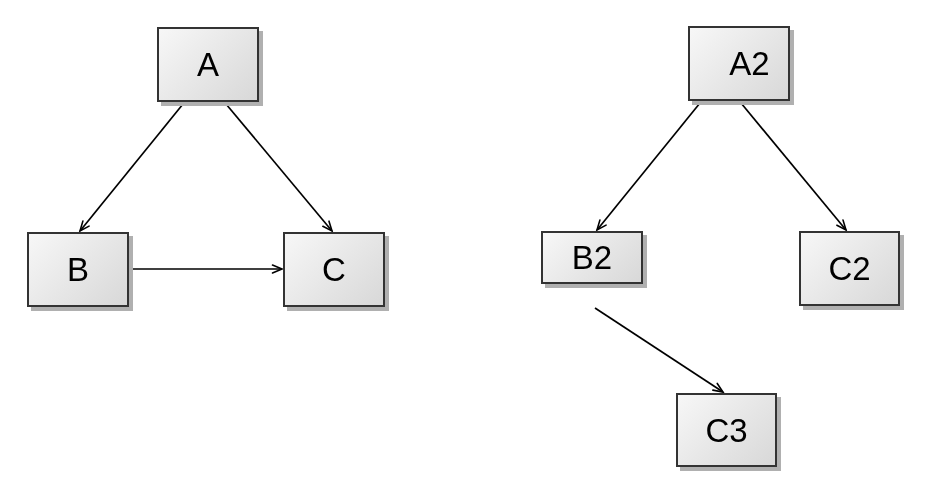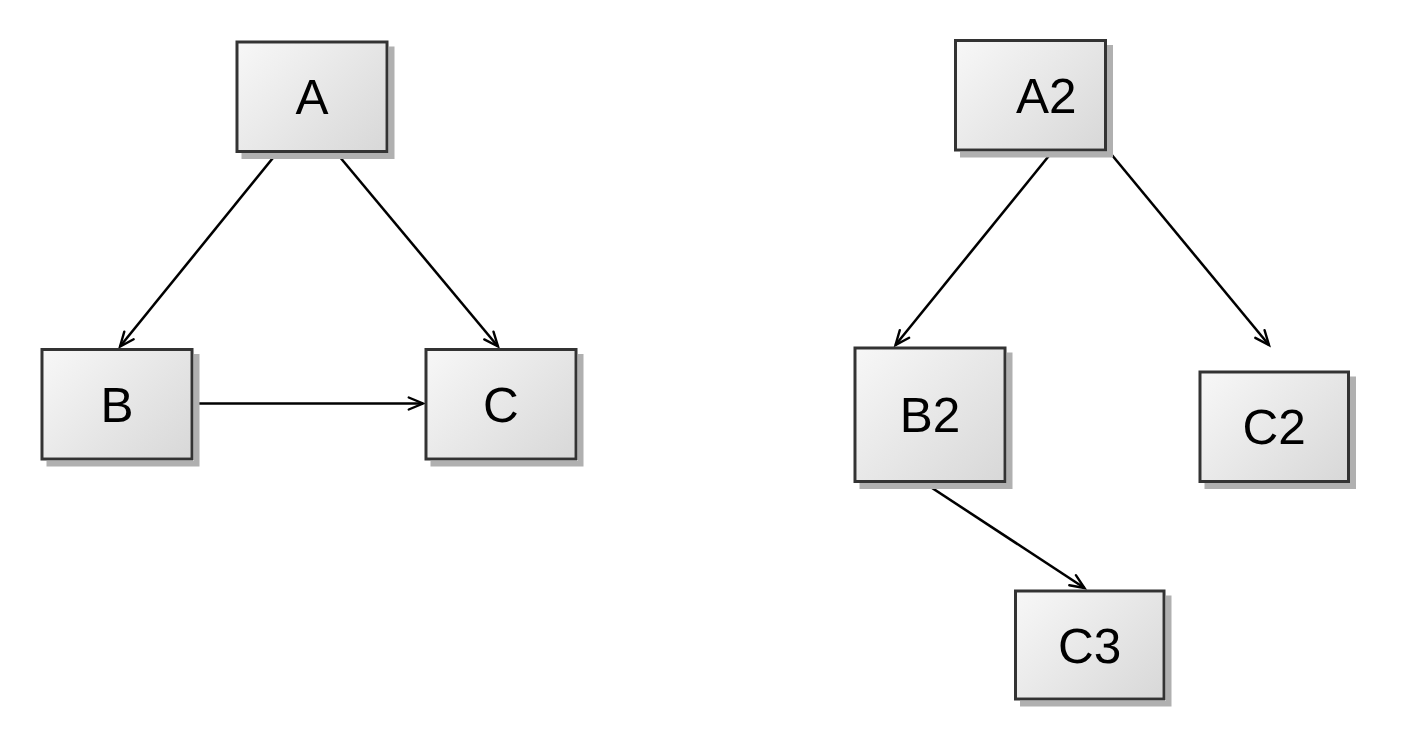--- a/index.html
+++ b/index.html
@@ -66,26 +66,26 @@
   <div id="node-layer">
       <div class="node" style="left: 157px; top: 27px; width: 102px; height: 75px; border-width: 2px;">
         <span class="node-label">A</span>
       </div>
       <div class="node" style="left: 27px; top: 232px; width: 102px; height: 75px; border-width: 2px;">
         <span class="node-label">B</span>
       </div>
       <div class="node" style="left: 283px; top: 232px; width: 102px; height: 75px; border-width: 2px;">
         <span class="node-label">C</span>
       </div>
-      <div class="node" style="left: 636px; top: 26px; width: 102px; height: 75px; border-width: 2px; padding-left: 21px;">
+      <div class="node" style="left: 688px; top: 26px; width: 102px; height: 75px; border-width: 2px; padding-left: 21px;">
         <span class="node-label">A2</span>
       </div>
-      <div class="node" style="left: 541px; top: 231px; width: 102px; height: 91px; border-width: 2px; margin-left: 28px;">
+      <div class="node" style="left: 541px; top: 231px; width: 102px; height: 53px; border-width: 2px;">
         <span class="node-label">B2</span>
       </div>
-      <div class="node" style="left: 799px; top: 231px; width: 101px; height: 75px; border-width: 2px; margin-top: 16px;">
+      <div class="node" style="left: 799px; top: 231px; width: 101px; height: 75px; border-width: 2px;">
         <span class="node-label">C2</span>
       </div>
       <div class="node" style="left: 676px; top: 393px; width: 101px; height: 74px; border-width: 2px; text-align: center;">
         <span class="node-label">C3</span>
       </div>
     </div>
 </div>
 
 </body></html>

